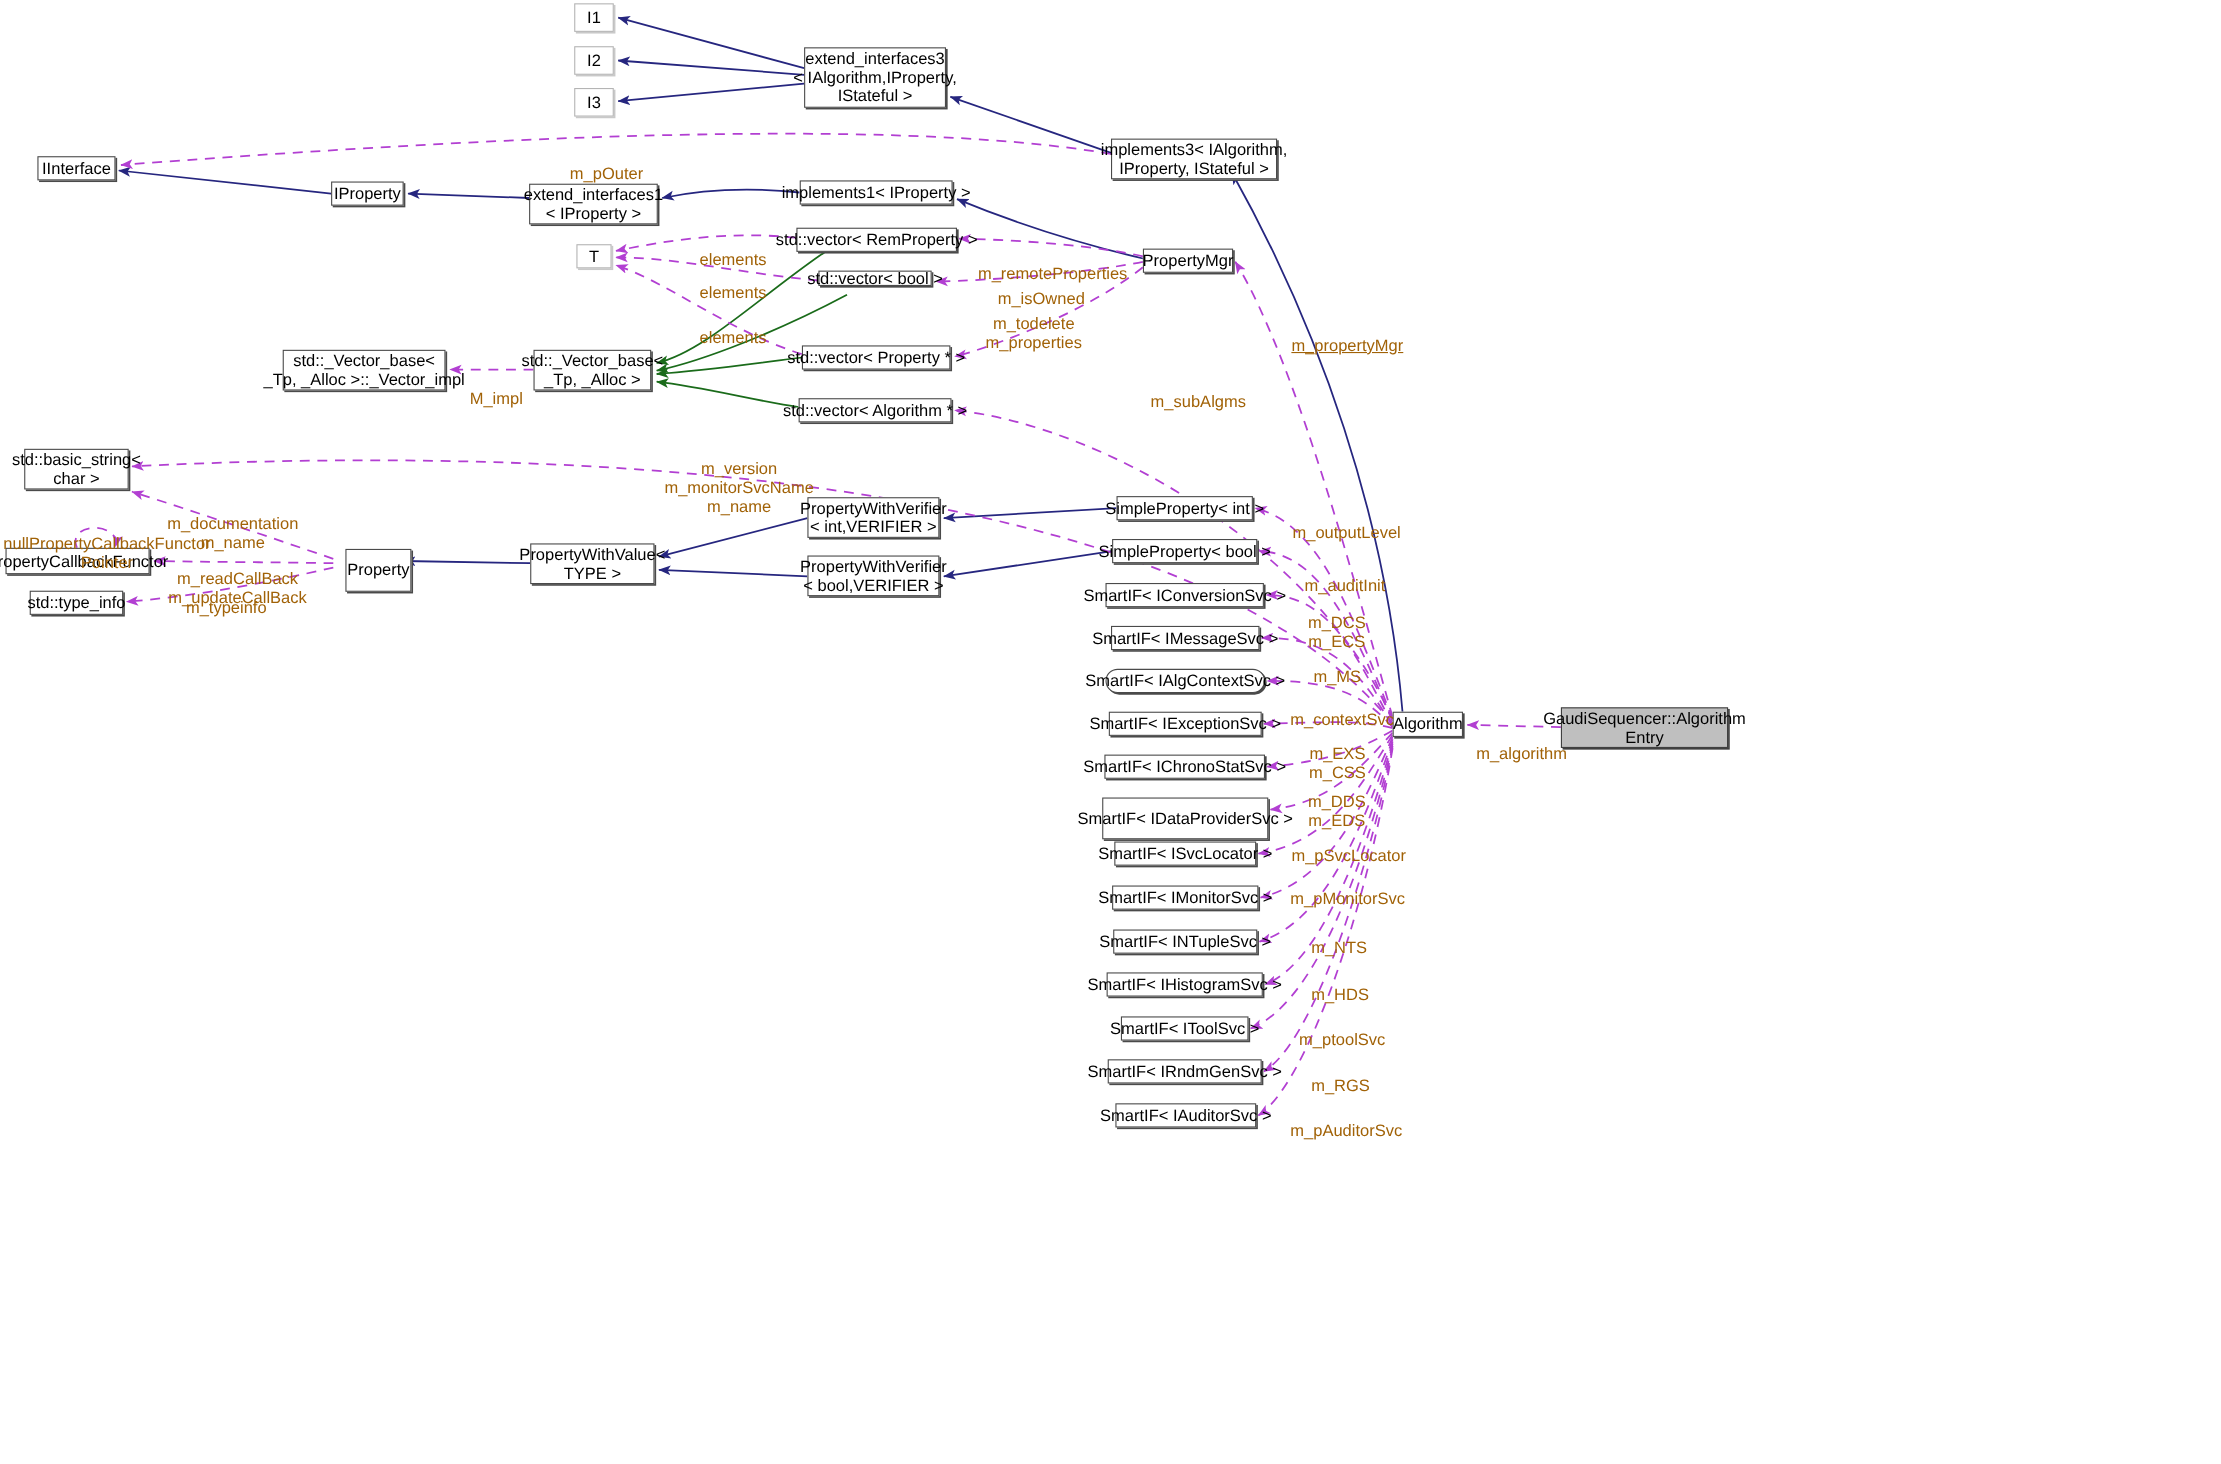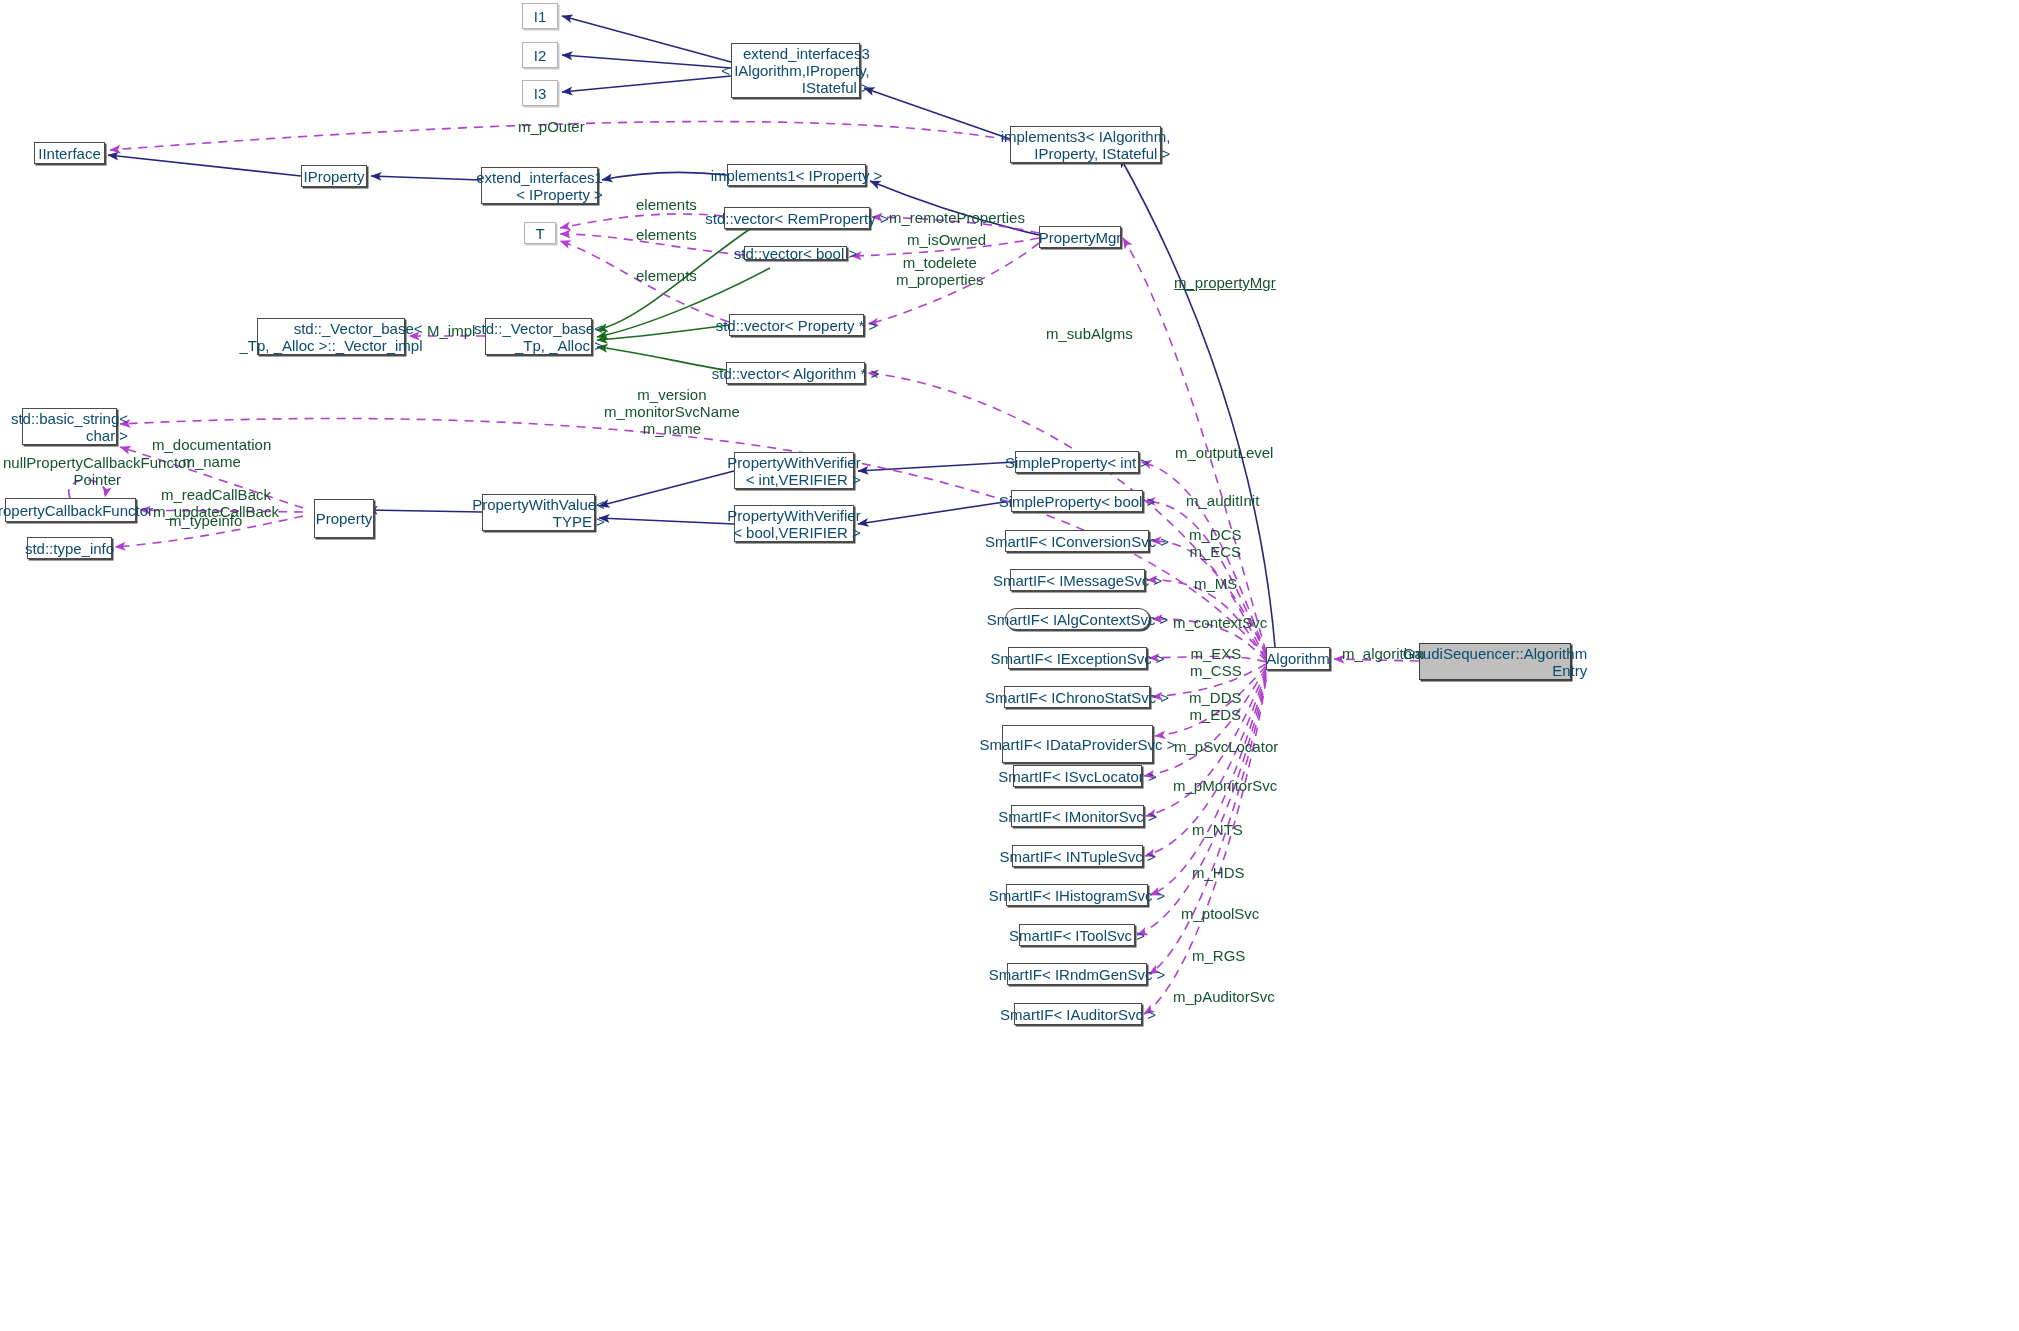--- a/index.html
+++ b/index.html
@@ -8,47 +8,48 @@
     width:2019px;height:1331px;
     background:#ffffff;
     font-family:"Liberation Sans", sans-serif;
     overflow:hidden;
   }
   svg.edges{position:absolute;left:0;top:0;width:2019px;height:1331px;pointer-events:none;}
   .node{
     position:absolute;
     box-sizing:border-box;
     display:flex;align-items:center;justify-content:center;
-    text-align:right;
+    text-align:center;
     background:#ffffff;
     border:1px solid #4a4a4a;
-    color:#0c4a6e;
+    color:#000000;
     font-size:15px;
     line-height:17px;
     letter-spacing:0px;
     white-space:pre;
     box-shadow:1.5px 1.5px 0 0 #4a4a4a;
   }
   .node.light{
     border:1px solid #b4b4b4;
     box-shadow:1.5px 1.5px 0 0 #c9c9c9;
   }
   .node.focus{
     background:#bfbfbf;
     border:1px solid #404040;
     box-shadow:1.5px 1.5px 0 0 #404040;
   }
   .elabel{
     position:absolute;
     font-size:15px;
     line-height:17px;
-    color:#14532d;
+    color:#a16207;
     white-space:pre;
     text-align:center;
     background:transparent;
+    margin-top:32px;
   }
 </style>
 </head>
 <body>
 
 <div id="canvas">
   <svg class="edges" viewBox="0 0 2019 1331">
     <defs>
       <marker id="arrN" viewBox="0 0 10 10" refX="9.5" refY="5" markerWidth="7" markerHeight="7" orient="auto-start-reverse">
         <path d="M0,1 L10,5 L0,9 L2.4,5 Z" fill="#26267f"></path>

